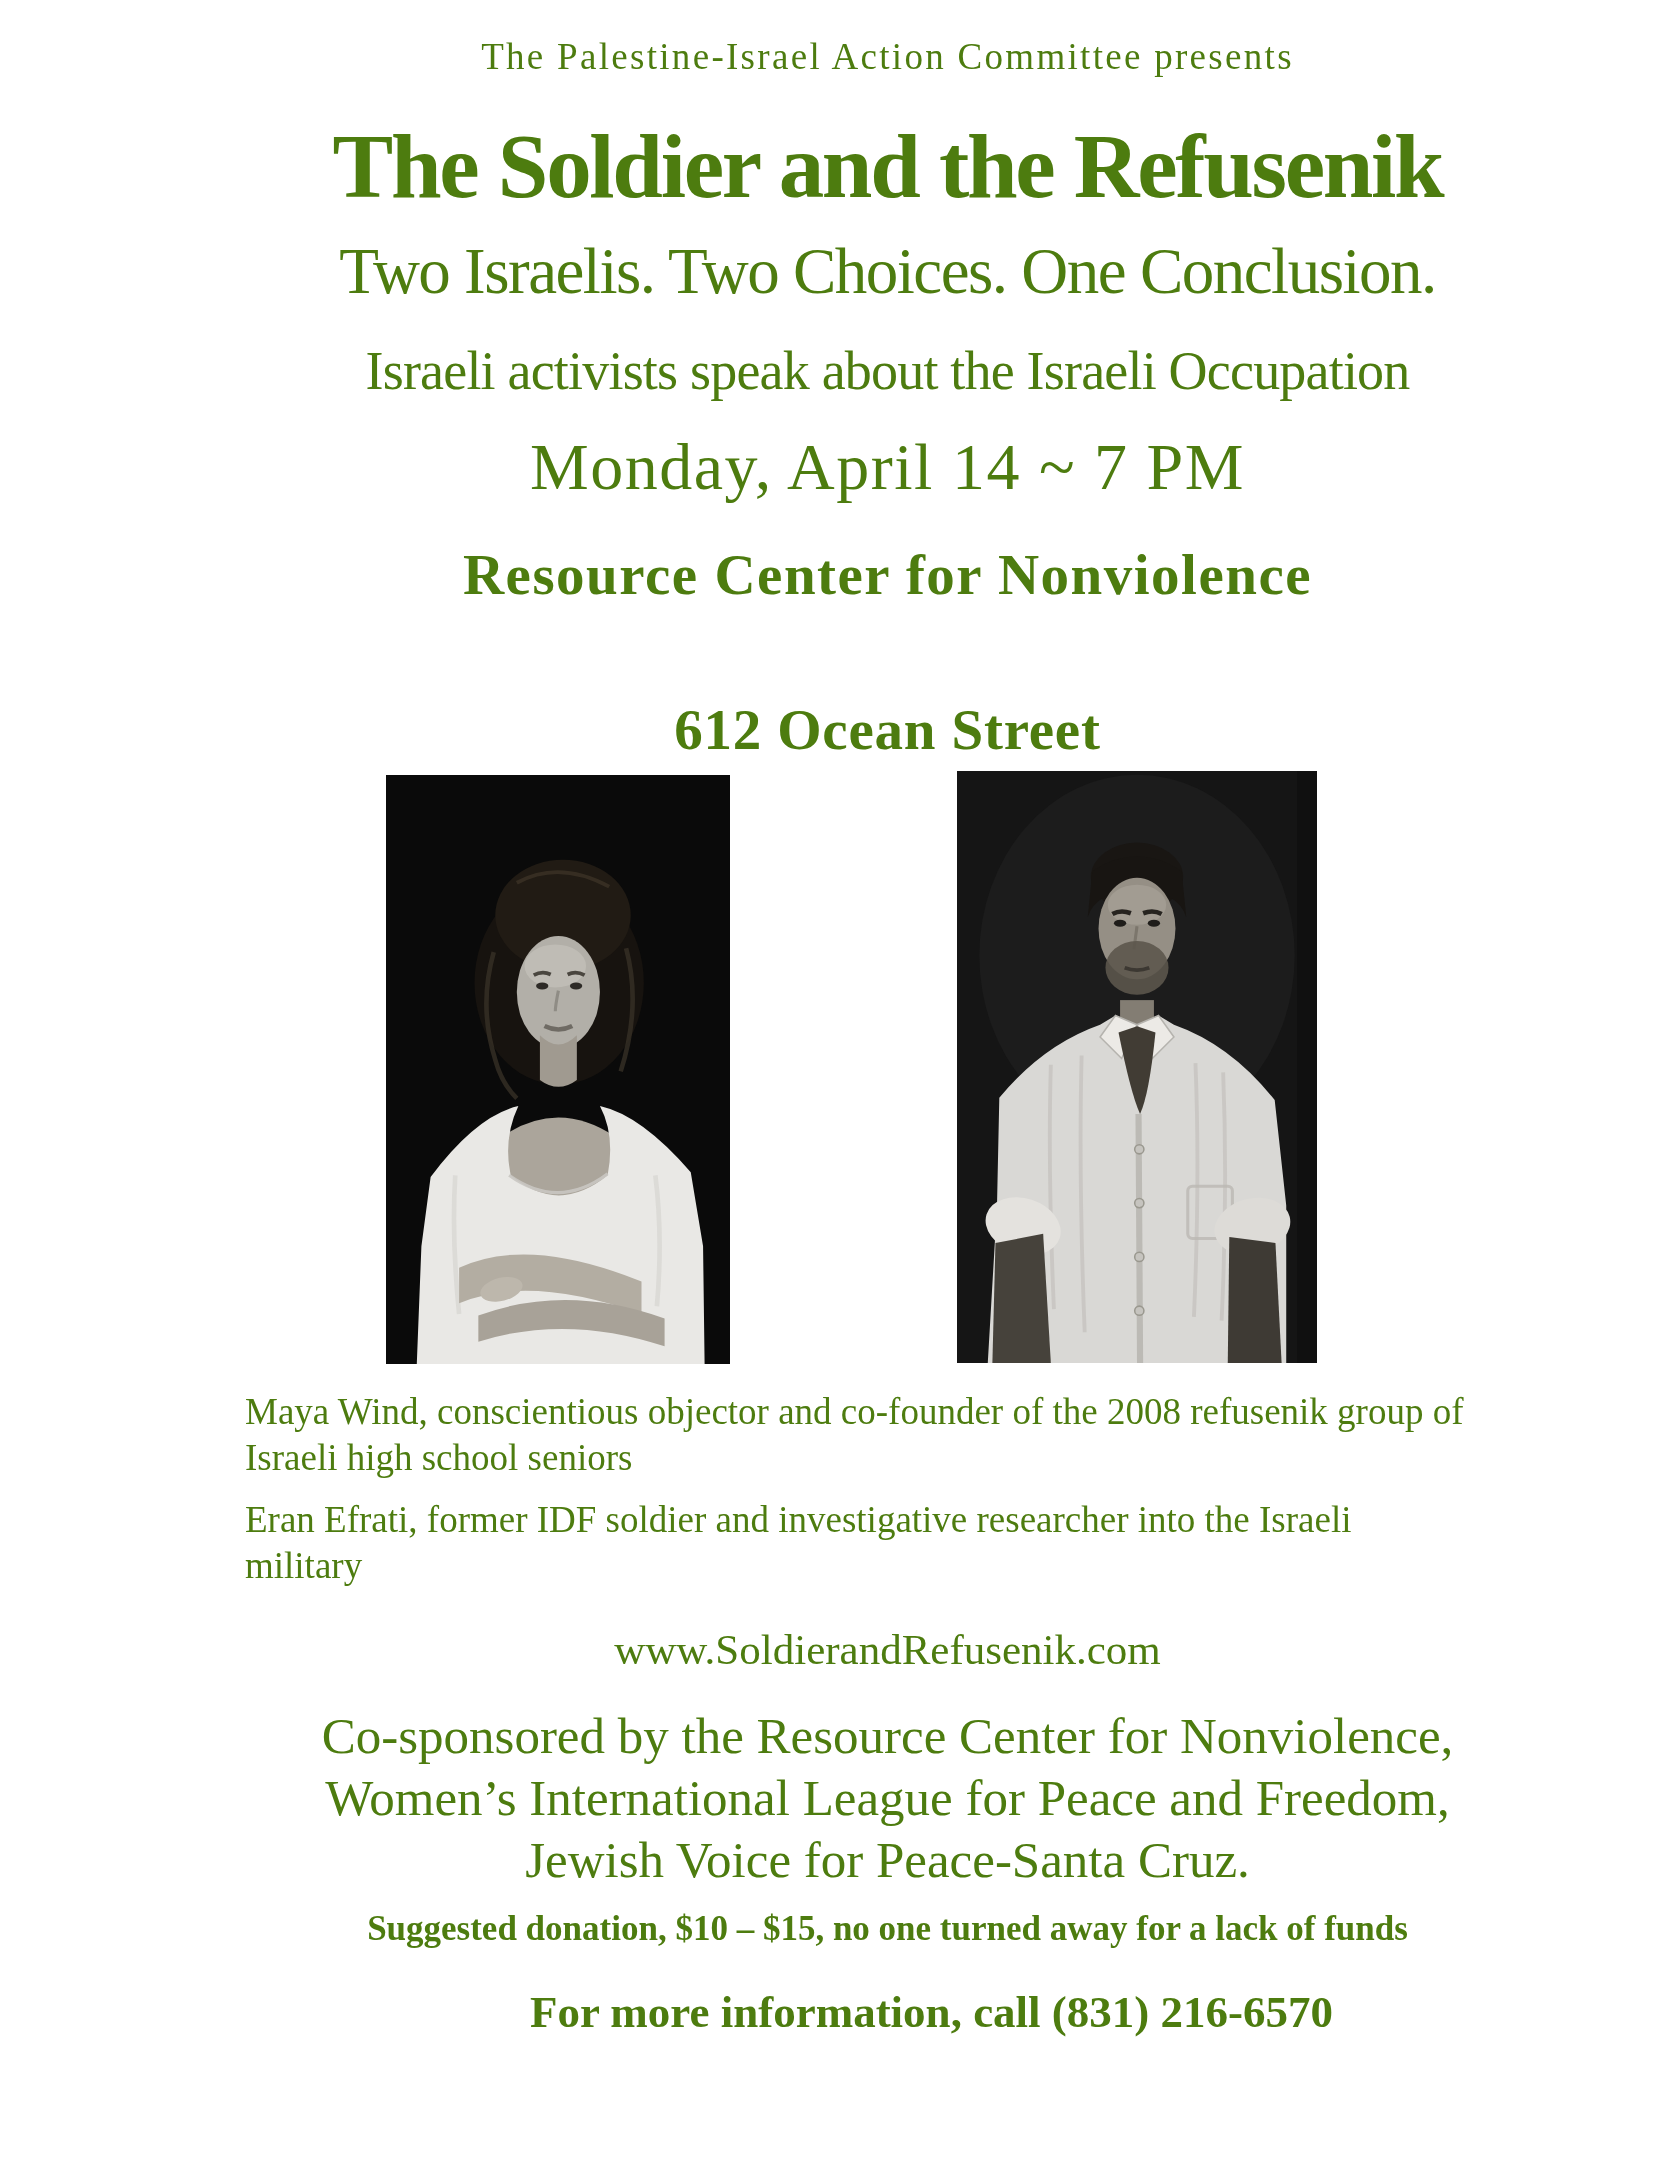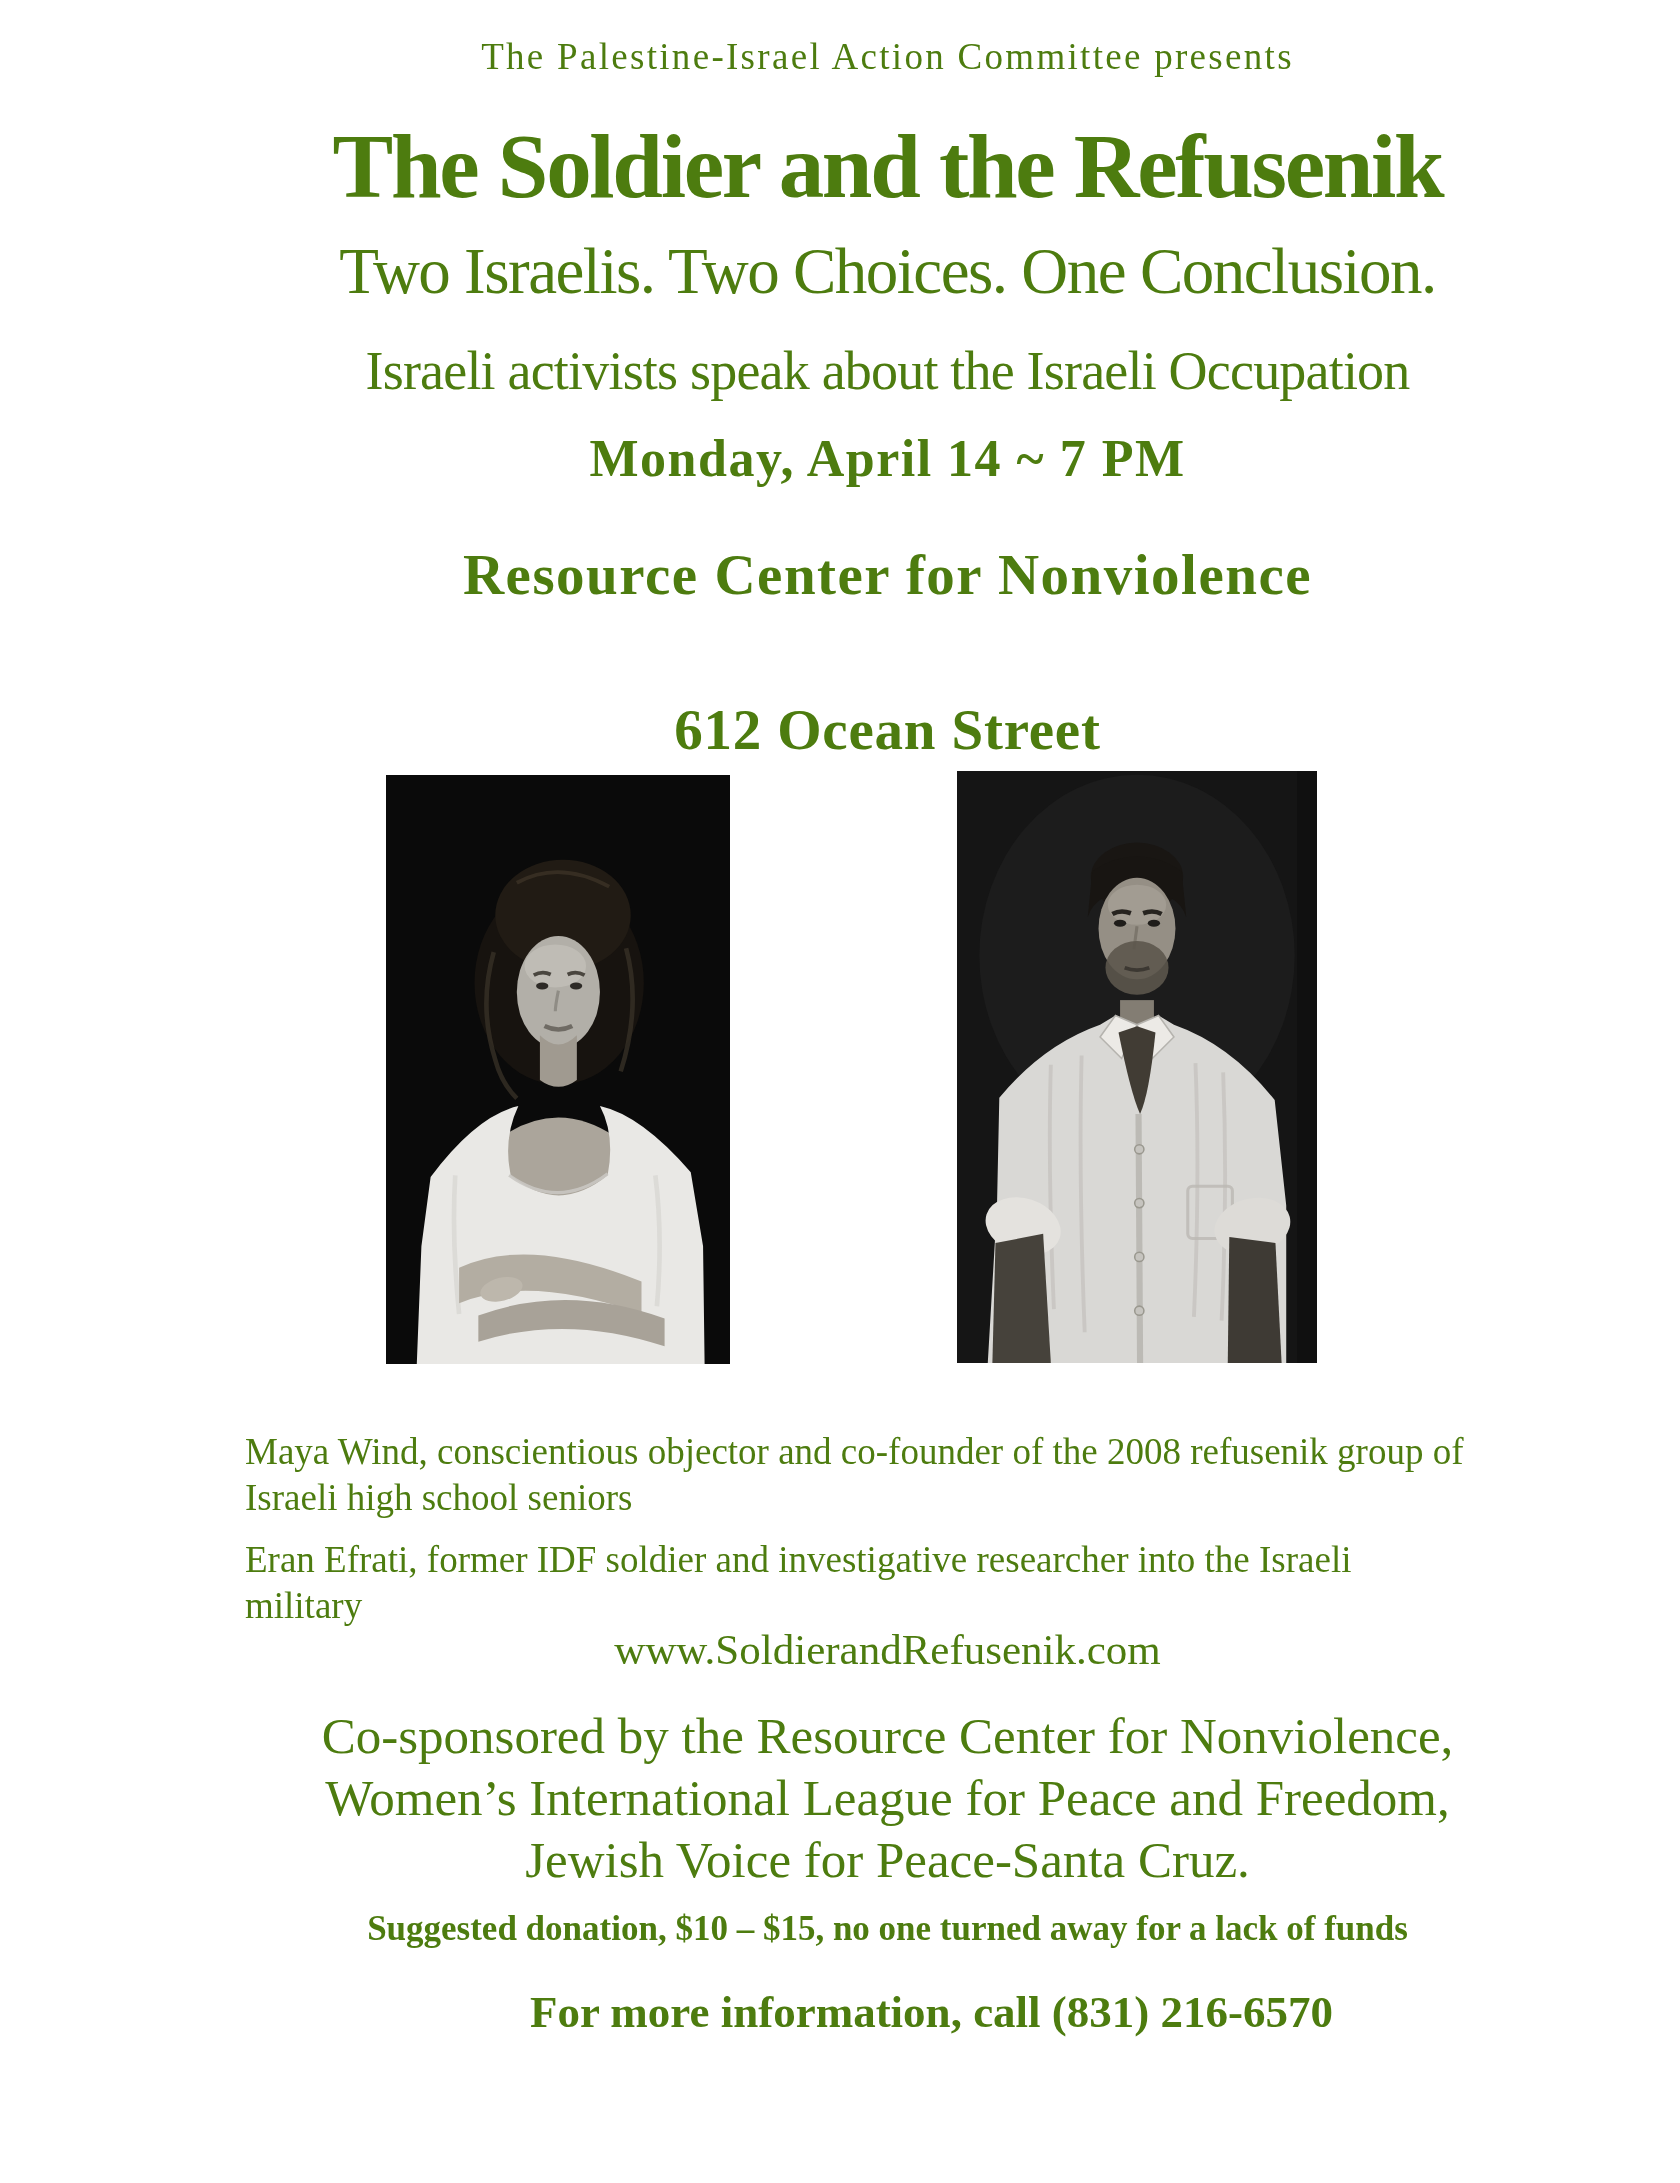--- a/index.html
+++ b/index.html
@@ -10,27 +10,26 @@
     font-family:"Liberation Serif","DejaVu Serif",serif;
     overflow:hidden;
   }
   .center-block{
     position:absolute;left:245px;width:1285px;
     text-align:center;white-space:nowrap;
   }
   .left-block{
     position:absolute;left:245px;width:1308px;
     text-align:left;
-    margin-top:40px;
   }
   .presenter{top:35px;font-size:37px;letter-spacing:2.3px;}
   .title{top:106px;font-size:91px;font-weight:700;letter-spacing:-2.3px;margin-top:8px;}
   .tagline{top:234px;font-size:65px;letter-spacing:-1.5px;}
   .subtitle{top:340px;font-size:54px;letter-spacing:-0.8px;}
-  .datetime{top:429px;font-size:52px;letter-spacing:1.5px;font-weight:bold;}
+  .datetime{top:429px;font-size:66px;letter-spacing:1.5px;}
   .venue{top:542px;font-size:57px;font-weight:700;letter-spacing:1.5px;}
   .address{top:654px;font-size:57px;font-weight:700;letter-spacing:0.8px;margin-top:43px;}
   .photo{position:absolute;display:block;}
   .photo-left{left:386px;top:775px;width:344px;height:589px;}
   .photo-right{left:957px;top:771px;width:360px;height:592px;}
   .bio{font-size:37px;line-height:46px;}
   .bio-maya{top:1389px;}
   .bio-eran{top:1497px;}
   .website{top:1625px;font-size:43px;}
   .cosponsors{top:1705px;font-size:51px;line-height:62px;}

